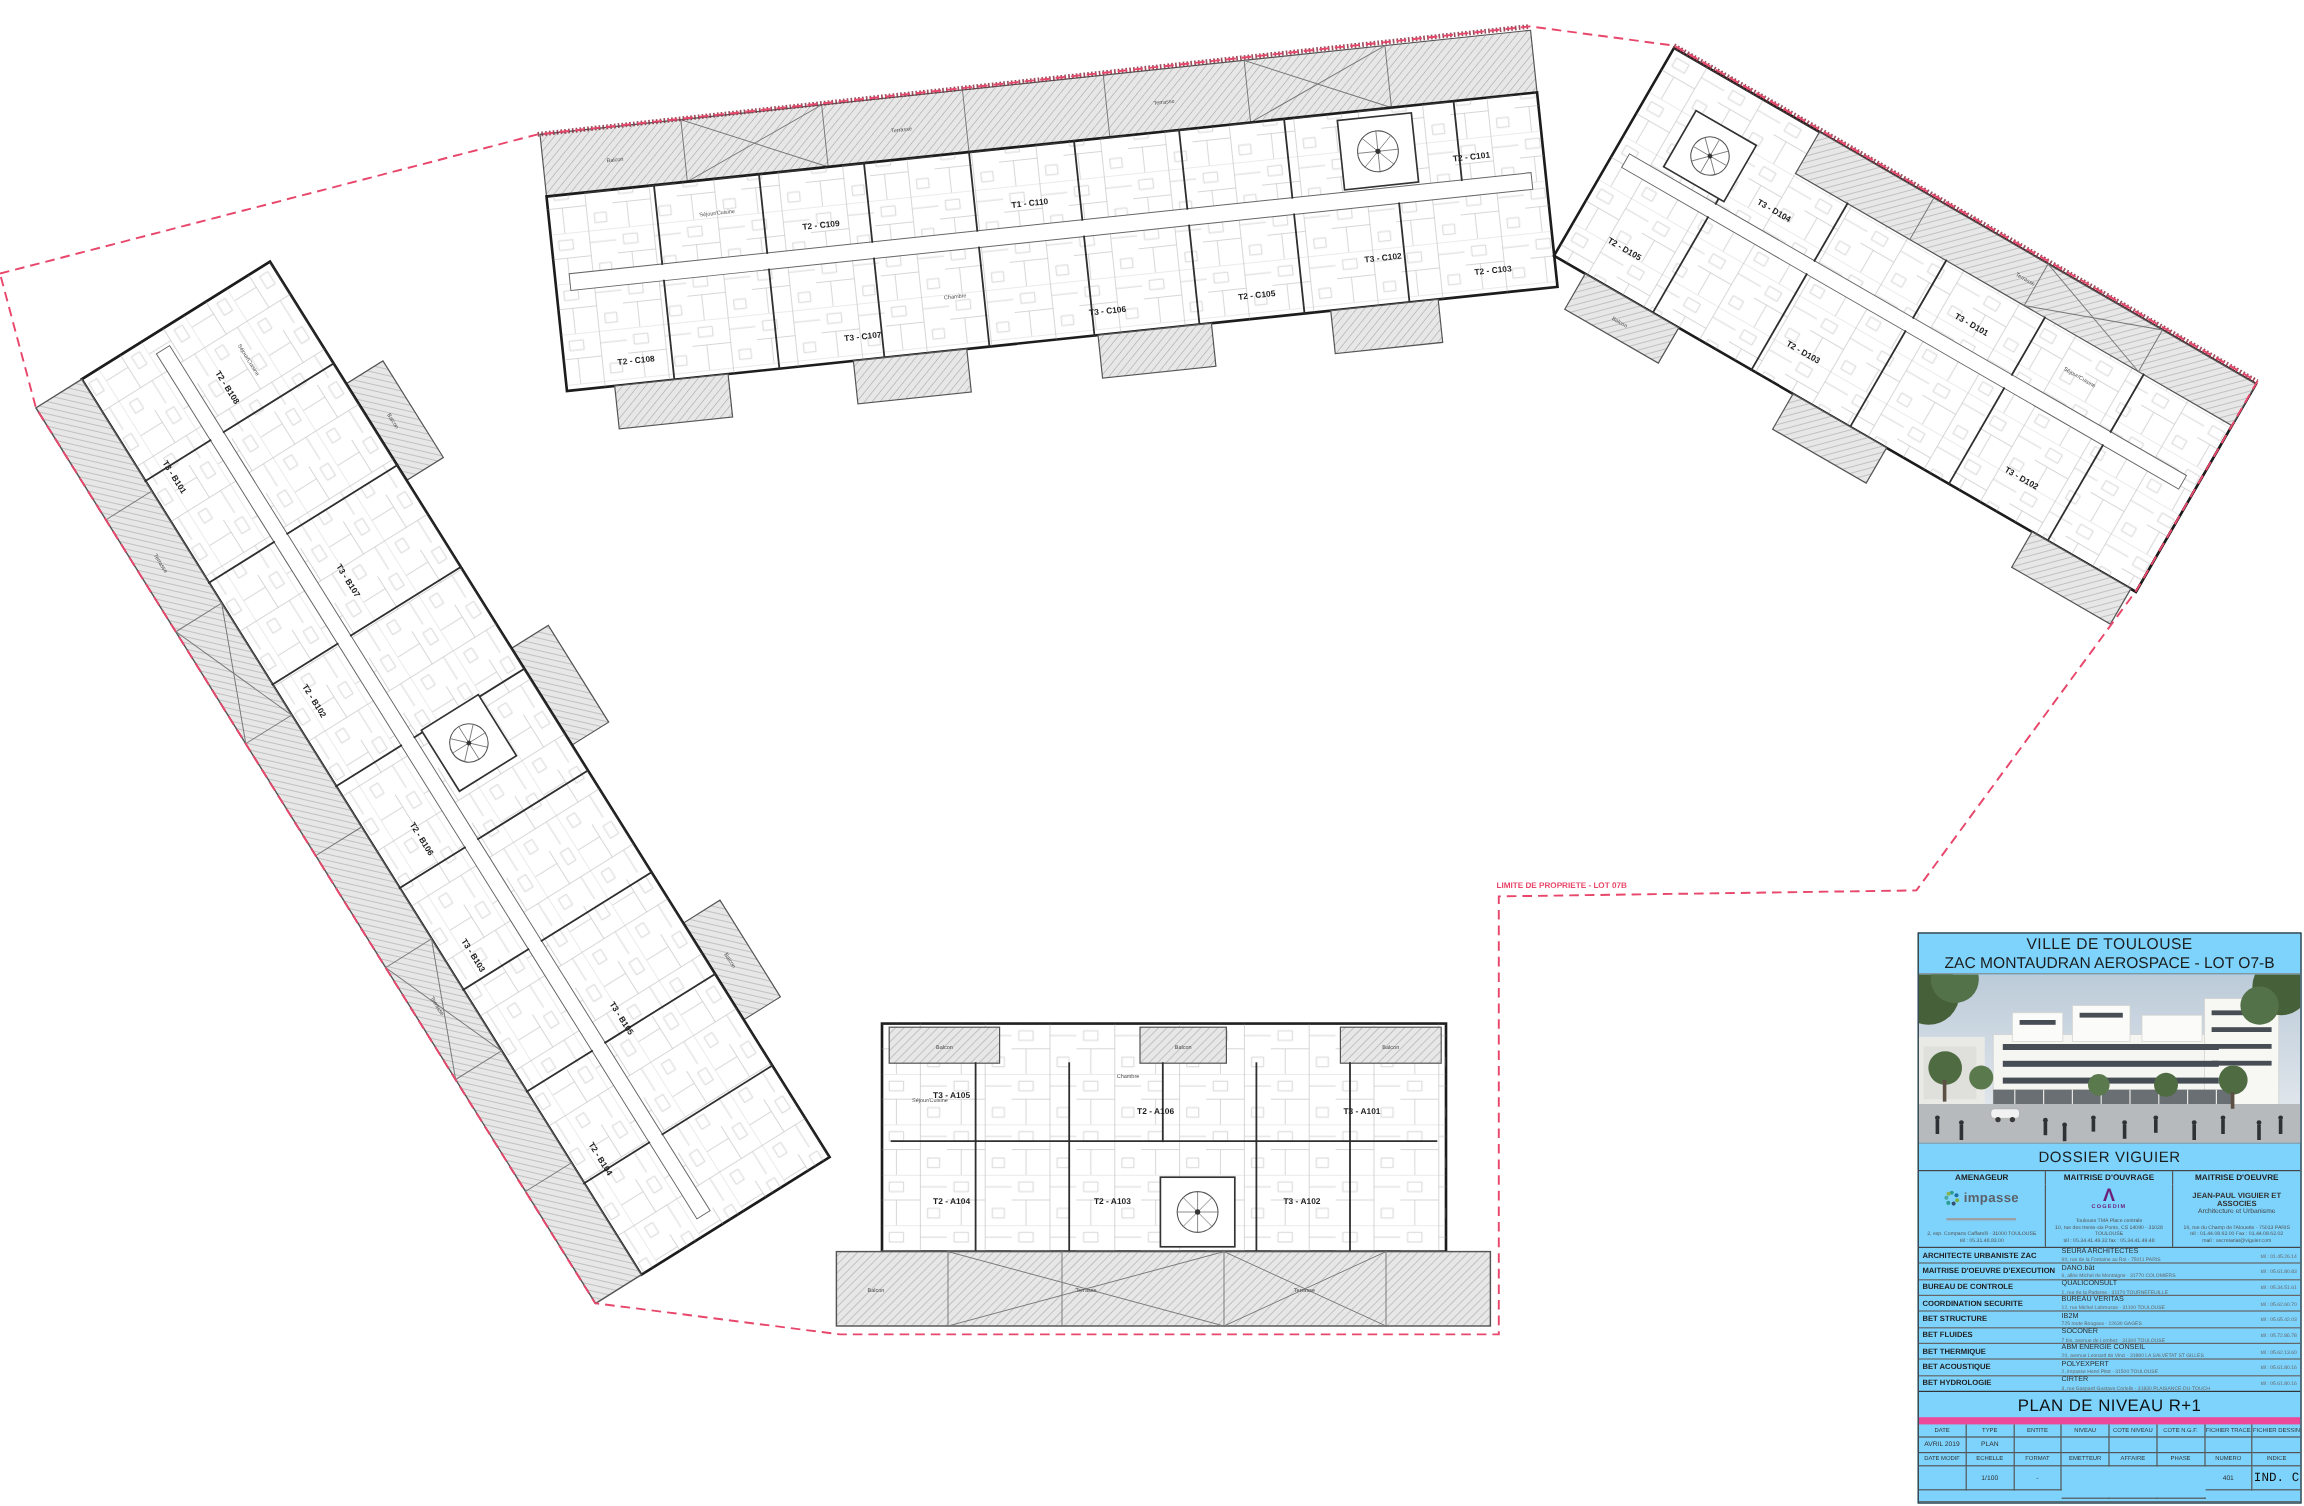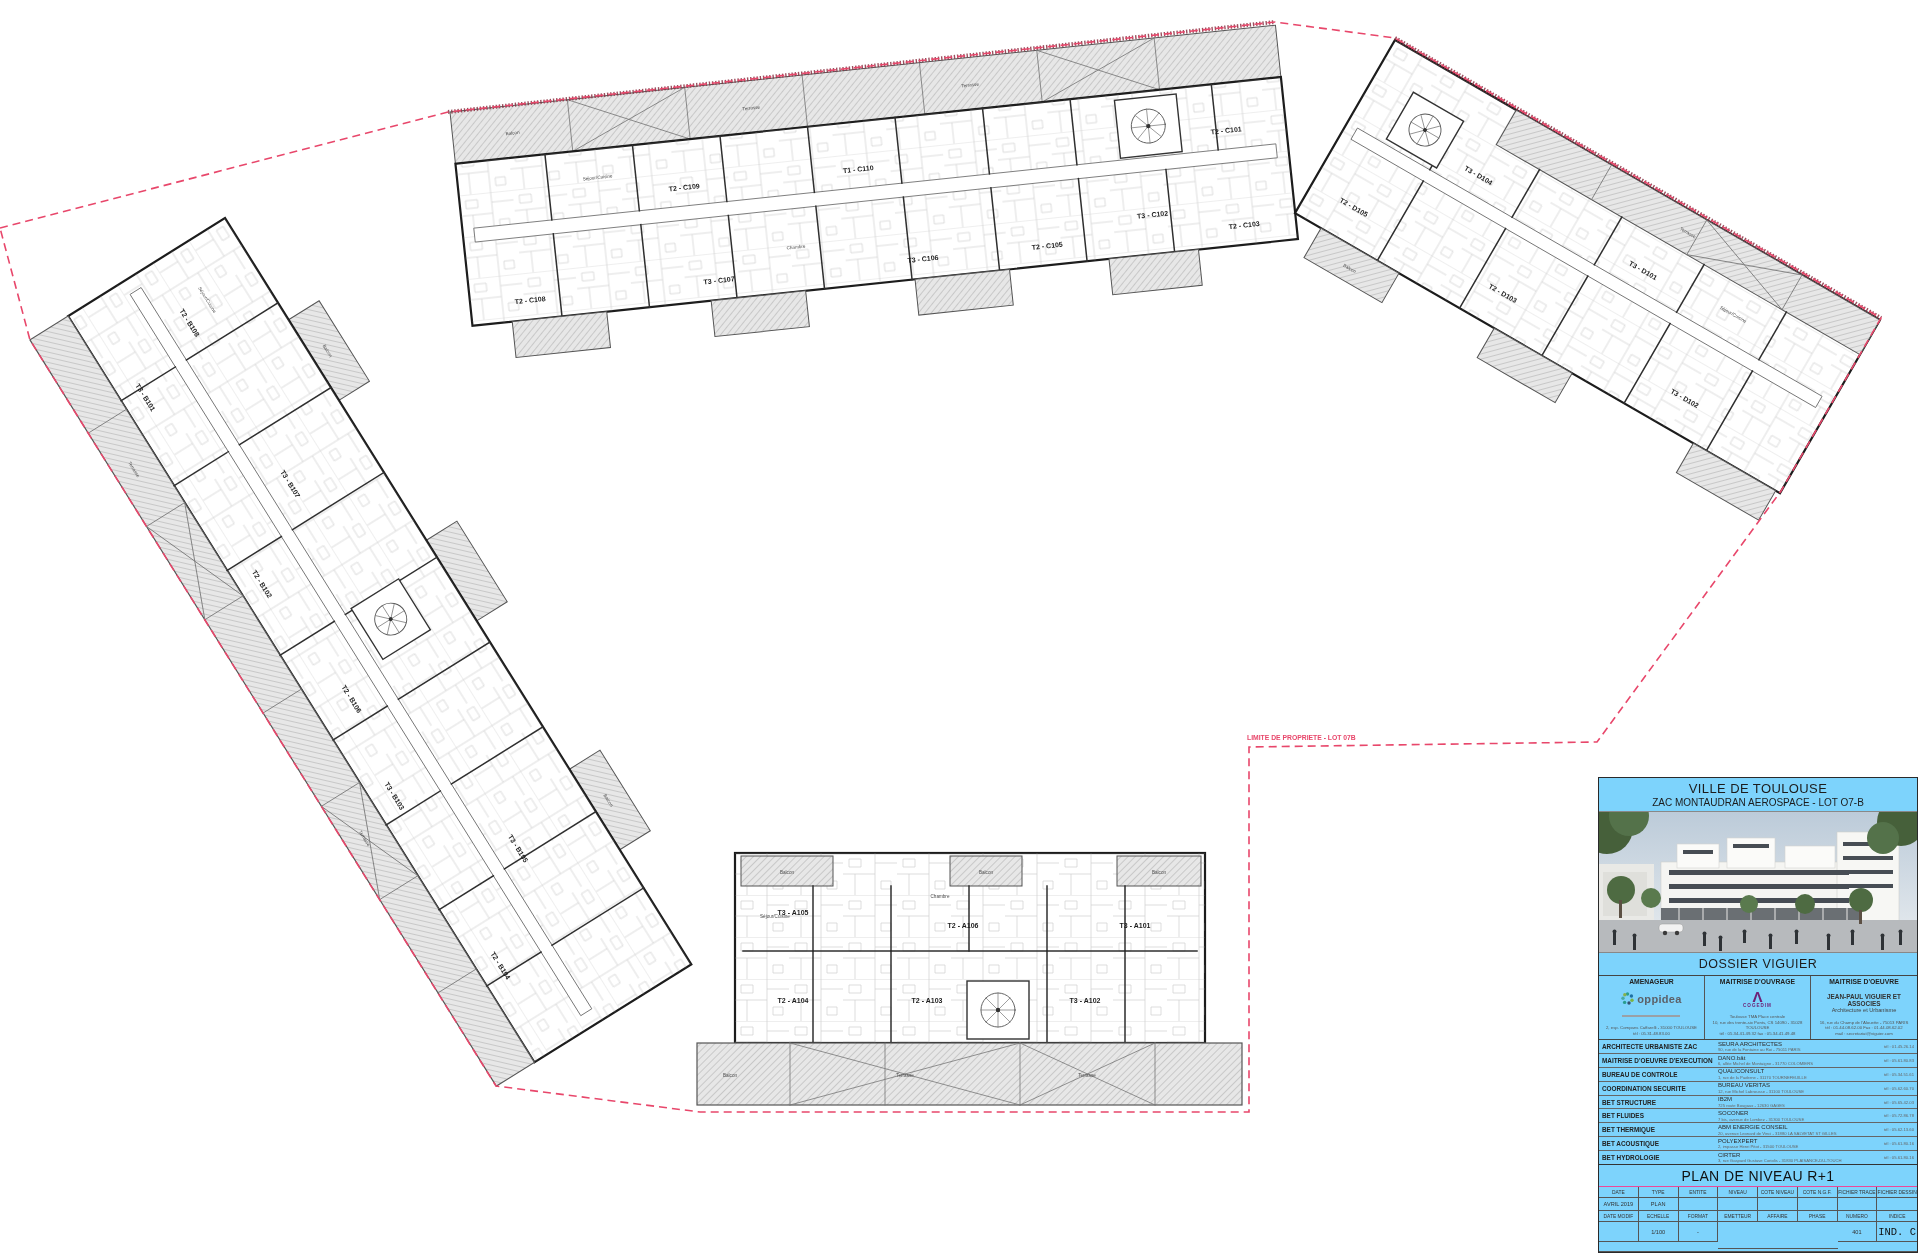--- a/index.html
+++ b/index.html
@@ -11,21 +11,21 @@
   .room-label{font-size:4.6px;fill:#4c4c4c;text-anchor:middle;}
   .limit-label{font-size:6.8px;font-weight:bold;fill:#e8476b;}
 
   
   .titleblock{position:absolute;left:1598px;top:777px;width:320px;height:476px;
               background:#7dd3fc;border:1.4px solid #2a2a2a;box-sizing:border-box;
               display:flex;flex-direction:column;overflow:hidden;}
   .tb-header{height:33px;display:flex;flex-direction:column;justify-content:center;
              align-items:center;gap:1px;flex:0 0 auto;}
   .tb-city{font-size:13px;letter-spacing:.4px;color:#1c1c1c;}
-  .tb-project{font-size:10px;color:#1c1c1c;}
+  .tb-project{font-size:13px;color:#1c1c1c;}
   .tb-render{height:140px;flex:0 0 auto;border-top:1px solid #888;border-bottom:1px solid #888;}
   .tb-render svg{display:block;width:100%;height:100%;}
   .tb-dossier{height:22px;flex:0 0 auto;display:flex;align-items:center;justify-content:center;
               font-size:12.5px;letter-spacing:.5px;color:#1c1c1c;}
   .tb-parties{flex:0 0 auto;border-top:1px solid #444;border-bottom:1px solid #444;}
   .tb-parties-row{display:flex;}
   .tb-pcell{width:33.333%;box-sizing:border-box;border-right:.8px solid #555;
             text-align:center;padding:1px 2px;}
   .tb-pcell:last-child{border-right:none;}
   .tb-phead{font-size:6.8px;font-weight:bold;padding:2px 0;}
@@ -42,21 +42,21 @@
   .tb-consultants{flex:1 1 auto;display:flex;flex-direction:column;}
   .tb-crow{flex:1 1 auto;display:flex;align-items:center;border-top:.8px solid #666;
            padding:0 3px;box-sizing:border-box;}
   .tb-crow:first-child{border-top:none;}
   .c-role{width:112px;font-size:6.4px;font-weight:bold;color:#222;flex:0 0 auto;}
   .c-mid{flex:1 1 auto;padding-left:4px;}
   .c-firm{font-size:6px;color:#2c2c2c;line-height:1.1;}
   .c-addr{font-size:4.2px;color:#666;line-height:1.2;}
   .c-tel{width:54px;font-size:4.2px;color:#666;text-align:right;flex:0 0 auto;}
   .tb-plantitle{height:21px;flex:0 0 auto;display:flex;align-items:center;justify-content:center;
-                font-size:14px;letter-spacing:.4px;color:#111;border-top:1.2px solid #333;border-bottom:1px solid #ec4899;}
+                font-size:14px;letter-spacing:.4px;color:#111;border-top:1.2px solid #333;border-bottom:6px solid #ec4899;}
   .tb-grid{flex:0 0 auto;display:grid;grid-template-columns:repeat(8,1fr);
            grid-template-rows:11px 13px 11px 20px 10px;}
   .g-cell{border-right:.7px solid #555;border-bottom:.7px solid #555;display:flex;
           align-items:center;justify-content:center;font-size:5px;color:#333;
           overflow:hidden;white-space:nowrap;}
   .g-cell:nth-child(8n){border-right:none;}
   .g-head{font-size:4.9px;color:#333;}
   .g-val{font-size:5.6px;}
   .g-big{font-size:12.5px;font-weight:normal;color:#111;margin-top:26px;}
   .g-med{font-size:10.5px;color:#111;font-family:Liberation Mono, monospace;}
@@ -436,21 +436,21 @@
         <div class="logo-oppidea">
           <svg width="13" height="13" viewBox="0 0 13 13">
             <circle cx="6.5" cy="2" r="1.7" fill="#2a9d8f"></circle>
                 <circle cx="10.4" cy="4" r="1.7" fill="#1d6fa3"></circle>
             <circle cx="11" cy="8.2" r="1.7" fill="#7cb342"></circle>
                 <circle cx="8" cy="11" r="1.7" fill="#355070"></circle>
             <circle cx="3.6" cy="10.4" r="1.7" fill="#2a9d8f"></circle>
                 <circle cx="2" cy="6.2" r="1.7" fill="#48a9a6"></circle>
             <circle cx="3.8" cy="2.8" r="1.7" fill="#88b04b"></circle>
           </svg>
-          <span class="word">oppidea</span>
+          <span class="word">impasse</span>
         </div>
         <div class="logo-tagline"></div>
         <div class="addr">
           <div>2, esp. Compans Caffarelli - 31000 TOULOUSE</div>
           <div>tél : 05.31.48.83.00</div>
         </div>
       </div>
       <div class="tb-pcell tb-pbody">
         <div class="logo-cogedim">
           <span class="lambda">Λ</span>

